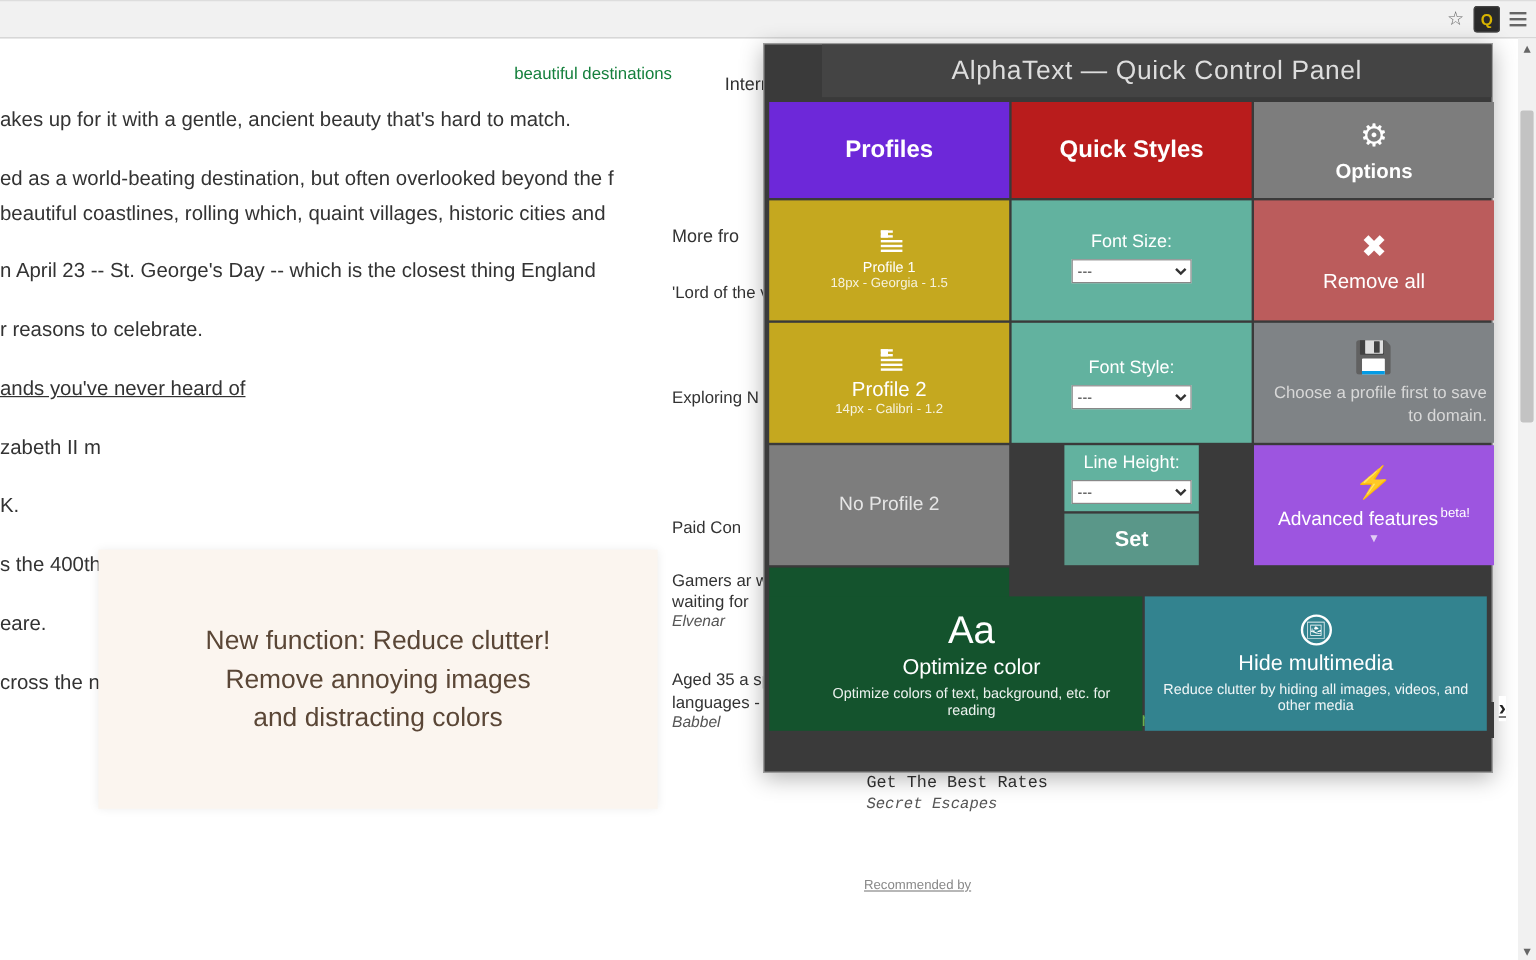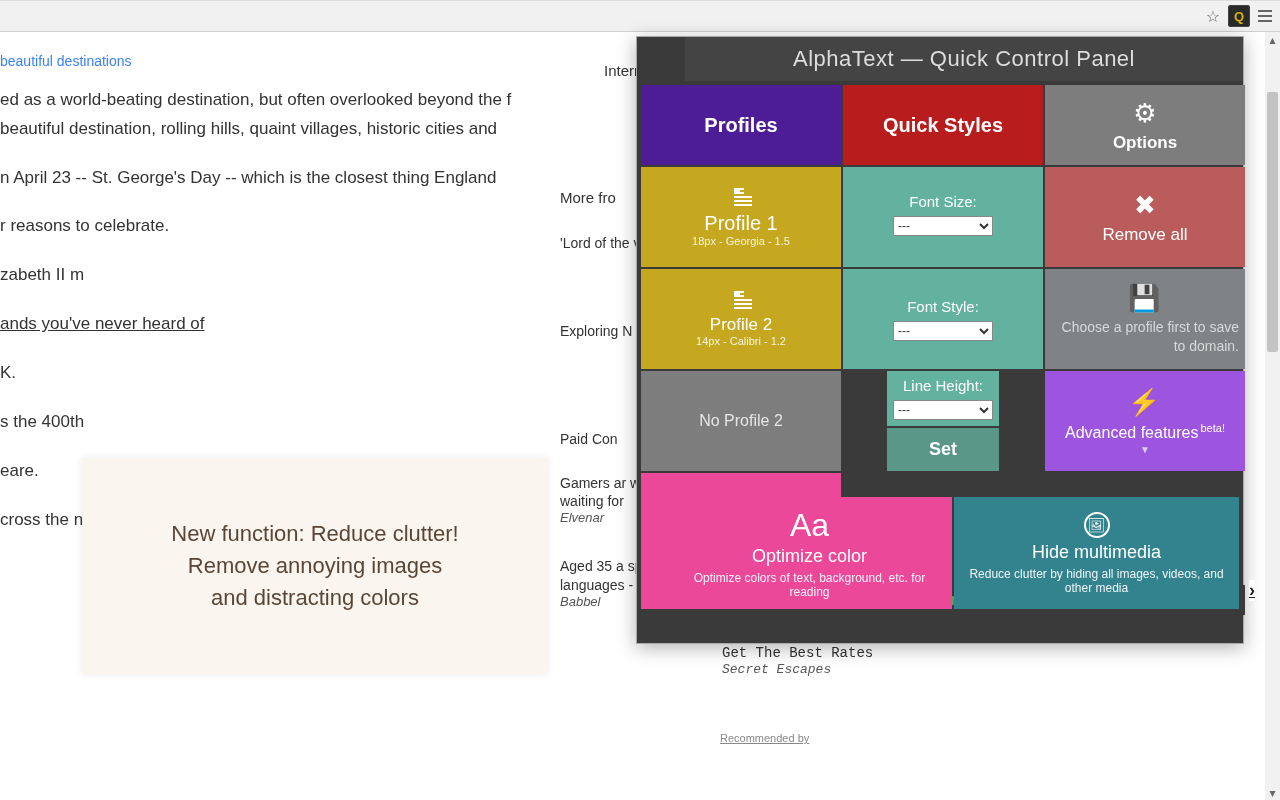--- a/index.html
+++ b/index.html
@@ -10,21 +10,21 @@
   .chrome-right { position: absolute; right: 4px; top: 4px; display: flex; align-items: center; gap: 4px; }
   .chrome-icon { width: 22px; height: 22px; display: flex; align-items: center; justify-content: center; font-size: 16px; color: #666; }
   .ext-icon { width: 22px; height: 22px; background: #2a2a2a; border-radius: 3px; display: flex; align-items: center; justify-content: center; font-weight: bold; color: #d8b400; font-size: 13px; box-shadow: inset 0 0 0 1px #444; }
   .menu-icon { width: 22px; height: 22px; display: flex; flex-direction: column; justify-content: center; align-items: center; gap: 3px; }
   .menu-icon span { display: block; width: 14px; height: 2px; background: #666; }
 
   
   .article { position: absolute; top: 40px; left: 0; width: 560px; padding: 10px 0 0 0; font-family: Helvetica, Arial, sans-serif; font-size: 17px; color: #333; line-height: 1.7; }
   .article p { margin-bottom: 20px; }
   .article a { text-decoration: underline; color: #333; }
-  .caption { font-size: 14px; color: #3b82f6; margin-bottom: 12px; }
+  .caption { font-size: 14px; color: #15803d; margin-bottom: 12px; text-align: right; }
 
   .sidebar-col { position: absolute; top: 188px; left: 560px; width: 170px; font-size: 14px; color: #333; line-height: 1.3; }
   .sidebar-col .hdr { color: #333; margin-bottom: 10px; font-size: 15px; }
   .sidebar-col .block { margin-bottom: 26px; }
   .sidebar-col .src { font-style: italic; color: #555; font-size: 13px; }
 
   
   .promo { position: absolute; left: 82px; top: 458px; width: 466px; height: 216px; background: #fbf5ef; box-shadow: 0 0 8px rgba(0,0,0,0.08); display: flex; flex-direction: column; align-items: center; justify-content: center; text-align: center; font-family: Helvetica, Arial, sans-serif; font-size: 22px; line-height: 1.45; color: #5a4636; }
 
   
@@ -37,30 +37,30 @@
   .panel-title { height: 44px; background: #444; color: #ddd; font-size: 22px; font-weight: 300; display: flex; align-items: center; justify-content: center; letter-spacing: 0.5px; margin-left: 48px; }
 
   .grid { display: grid; grid-template-columns: 200px 200px 200px; grid-template-rows: 80px 100px 100px 100px 110px 30px; gap: 2px; padding: 4px; }
 
   .tile { display: flex; flex-direction: column; align-items: center; justify-content: center; color: #fff; text-align: center; padding: 6px; }
   .tile .big { font-size: 20px; font-weight: 600; }
   .tile .sub { font-size: 12px; opacity: 0.92; margin-top: 4px; }
   .tile .micro { font-size: 11px; opacity: 0.85; }
   .tile .icon { font-size: 26px; margin-bottom: 4px; }
 
-  .olive  { background: #4c1d95; }
+  .olive  { background: #6d28d9; }
   .teal   { background: #b91c1c; }
   .gray   { background: #7d7d7d; }
   .mustard{ background: #c5a81f; }
   .sea    { background: #62b29f; }
   .red    { background: #bb5c5c; }
   .gray2  { background: #7f8386; color:#d8d8d8; }
   .sea2   { background: #5a9789; }
   .purple { background: #9d55e0; }
-  .blue   { background: #ec4899; padding-left: 32px; }
+  .blue   { background: #14532d; padding-left: 32px; }
   .teal2  { background: #33838f; }
 
   select.qs { width: 100px; height: 20px; font-size: 12px; background:#fff; color:#333; border:1px solid #888; }
   .qs-label { font-size: 15px; color:#fff; margin-bottom: 6px; font-weight:400; }
 
   .status-bar { grid-column: 1 / span 3; background: #3a3a3a; color: #6ab04c; font-size: 17px; display:flex; align-items:center; justify-content:center; }
 
   .beta { font-size: 11px; vertical-align: super; margin-left: 2px; }
 
   .rec { position:absolute; left:720px; top:732px; font-size:11px; color:#888; text-decoration: underline; }
@@ -82,25 +82,26 @@
         <span></span>
         <span></span>
         <span></span>
       </div>
   </div>
 </div>
 
 <div class="article">
   <div class="caption">beautiful destinations</div>
   <div style="position:absolute; left:604px; top:18px; font-size:15px;">Intern</div>
-  <p>ed as a world-beating destination, but often overlooked beyond the f beautiful destination, rolling hills, quaint villages, historic cities and</p>
+  <p>akes up for it with a gentle, ancient beauty that's hard to match.</p>
+  <p>ed as a world-beating destination, but often overlooked beyond the f beautiful coastlines, rolling which, quaint villages, historic cities and</p>
   <p>n April 23 -- St. George's Day -- which is the closest thing England</p>
   <p>r reasons to celebrate.</p>
+  <p><a href="#">ands you've never heard of</a></p>
   <p>zabeth II m</p>
-  <p><a href="#">ands you've never heard of</a></p>
   <p>K.</p>
   <p>s the 400th</p>
   <p>eare.</p>
   <p>cross the nation this Saturday.</p>
 </div>
 
 <div class="sidebar-col">
   <div class="hdr block">More fro</div>
   <div class="block">'Lord of the volcano he</div>
   <div class="block" style="margin-top:70px;">Exploring N</div>
@@ -140,21 +141,21 @@
       <span class="big" style="font-size:17px;">Options</span>
     </div>
 
     <div class="tile mustard">
       <div class="lines-icon">
           <span></span>
           <span></span>
           <span></span>
           <span></span>
         </div>
-      <span style="font-size:20px;text-align:right;">Profile 1</span>
+      <span style="font-size:12px;text-align:right;">Profile 1</span>
       <span class="micro">18px - Georgia - 1.5</span>
     </div>
     <div class="tile sea" style="padding-top:0;align-items:center;">
       <div class="qs-label">Font Size:</div>
       <select class="qs"><option>---</option></select>
     </div>
     <div class="tile red">
       <span class="icon">✖</span>
       <span style="font-size:17px;">Remove all</span>
     </div>

